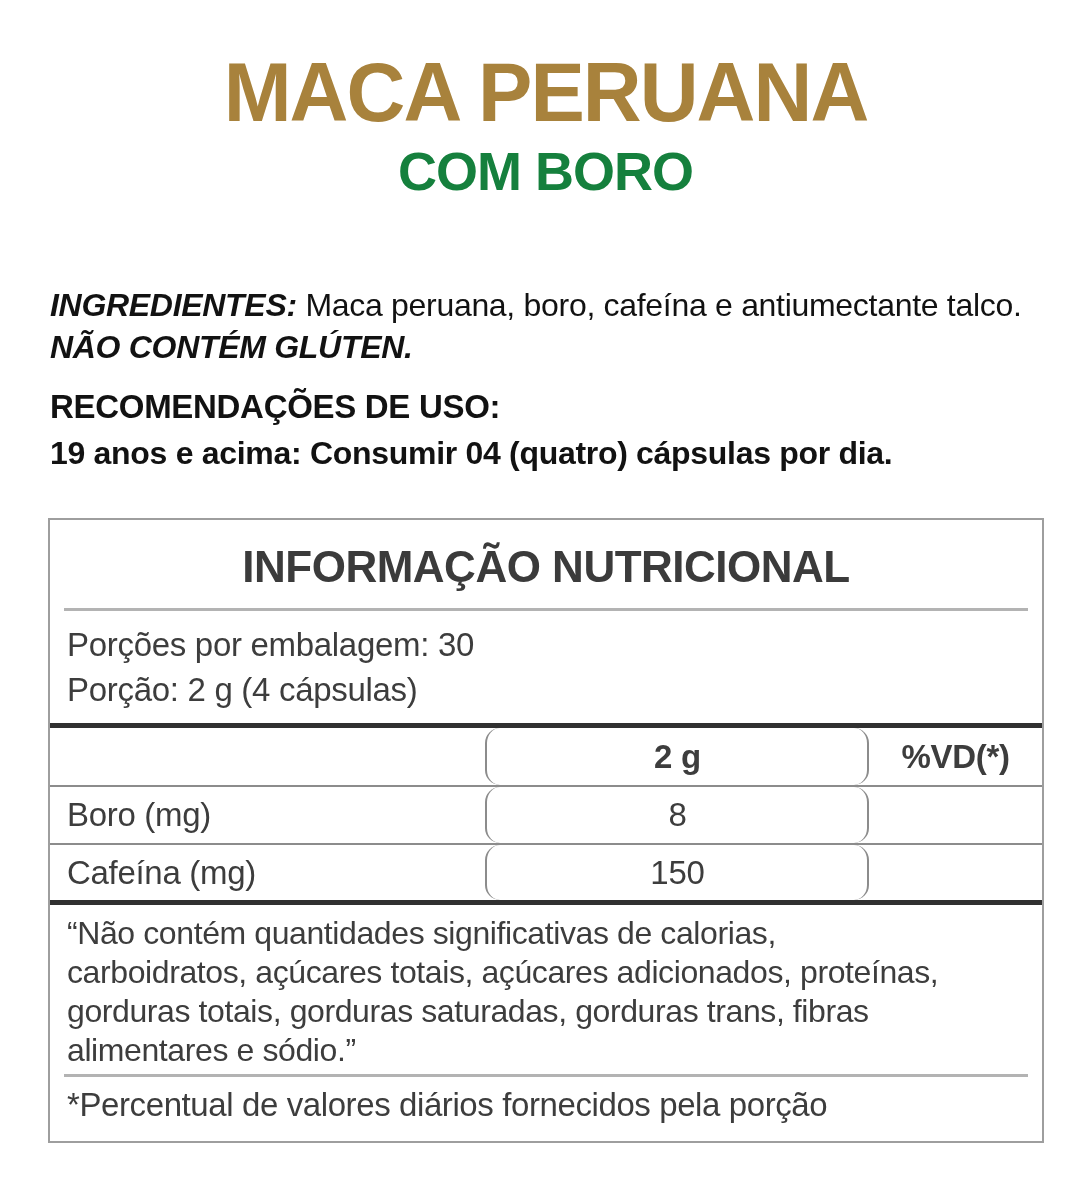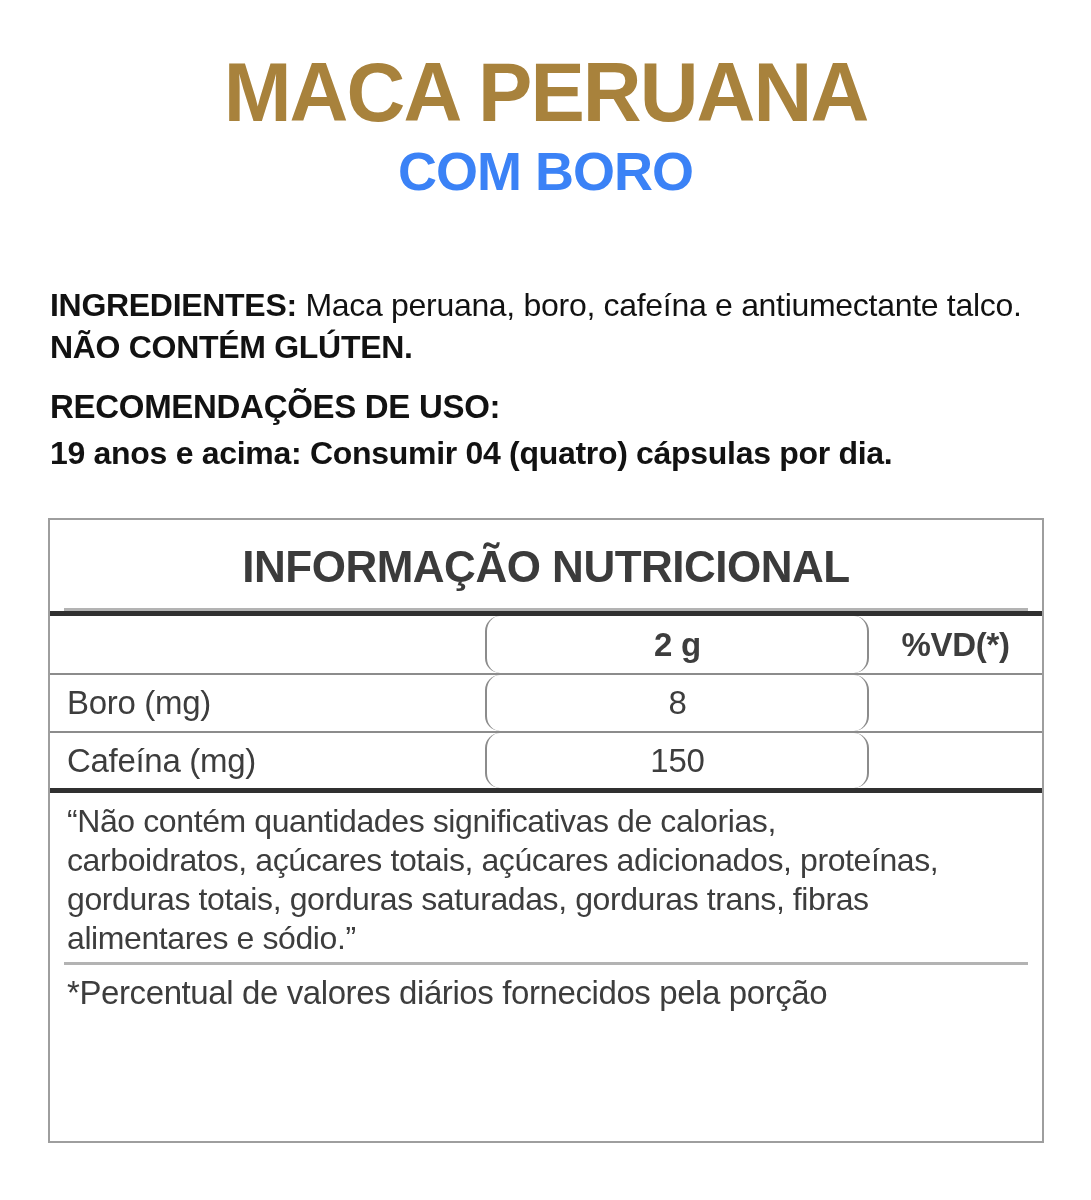--- a/index.html
+++ b/index.html
@@ -22,37 +22,37 @@
     line-height: 1.05;
     color: #A8823C;
     transform: scaleX(0.97);
   }
   .product-subtitle {
     font-size: 54px;
     font-weight: 700;
     letter-spacing: -1px;
     line-height: 1.1;
     margin-top: 6px;
-    color: #3b82f6;
+    color: #15803d;
   }
 
   
   .info-block {
     width: 994px;
     margin: 82px auto 0 auto;
     margin-left: 50px;
     color: #121212;
   }
   .ingredients-line {
     font-size: 32px;
     line-height: 42px;
     letter-spacing: -0.3px;
     max-width: 994px;
   }
-  .ingredients-line strong { font-weight: 700; }
+  .ingredients-line strong { font-weight: 700; font-style: italic; }
   .rec-heading {
     font-size: 33px;
     font-weight: 700;
     letter-spacing: -0.3px;
     line-height: 42px;
     margin-top: 18px;
   }
   .rec-text {
     font-size: 32px;
     font-weight: 700;
@@ -134,20 +134,24 @@
     <p class="rec-heading">RECOMENDAÇÕES DE USO:</p>
     <p class="rec-text">19 anos e acima: Consumir 04 (quatro) cápsulas por dia.</p>
   </section>
 
   <section class="nutri-box">
 
     <div class="nutri-title">INFORMAÇÃO NUTRICIONAL</div>
 
     <div class="hr-light"></div>
 
+    <div class="portions">
+      <div>Porções por embalagem: 30</div>
+      <div>Porção: 2 g (4 cápsulas)</div>
+    </div>
 
     <div class="nutri-grid">
       <div class="n-row n-head thin-bottom">
         <div class="n-c1"></div>
         <div class="n-c2">2 g</div>
         <div class="n-c3">%VD(*)</div>
       </div>
       <div class="n-row n-data thin-bottom">
         <div class="n-c1">Boro (mg)</div>
         <div class="n-c2">8</div>

